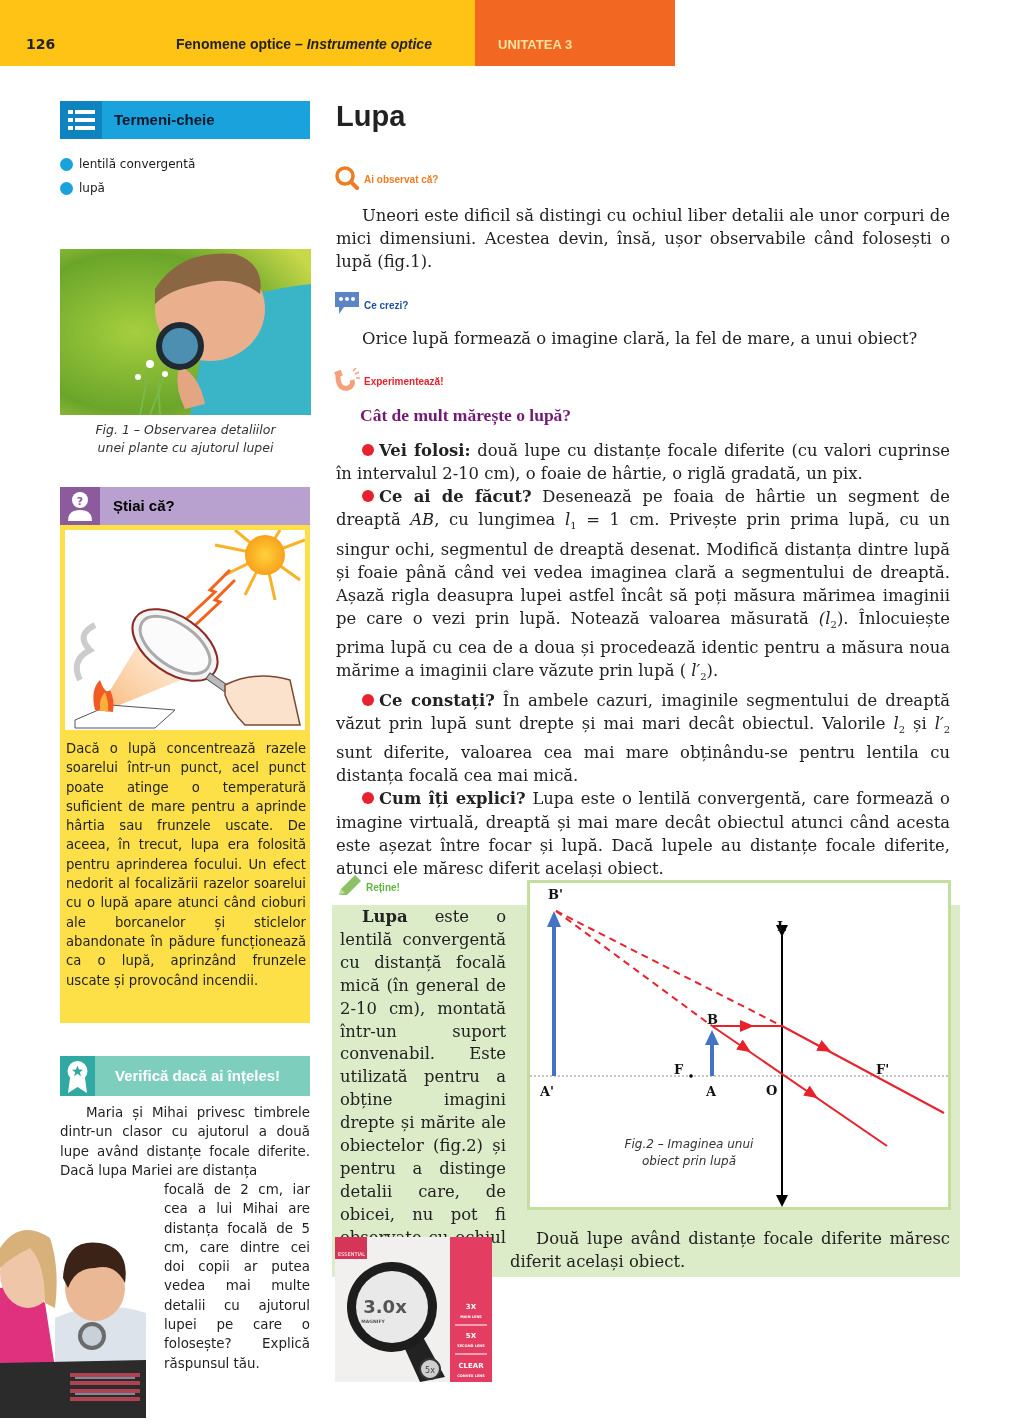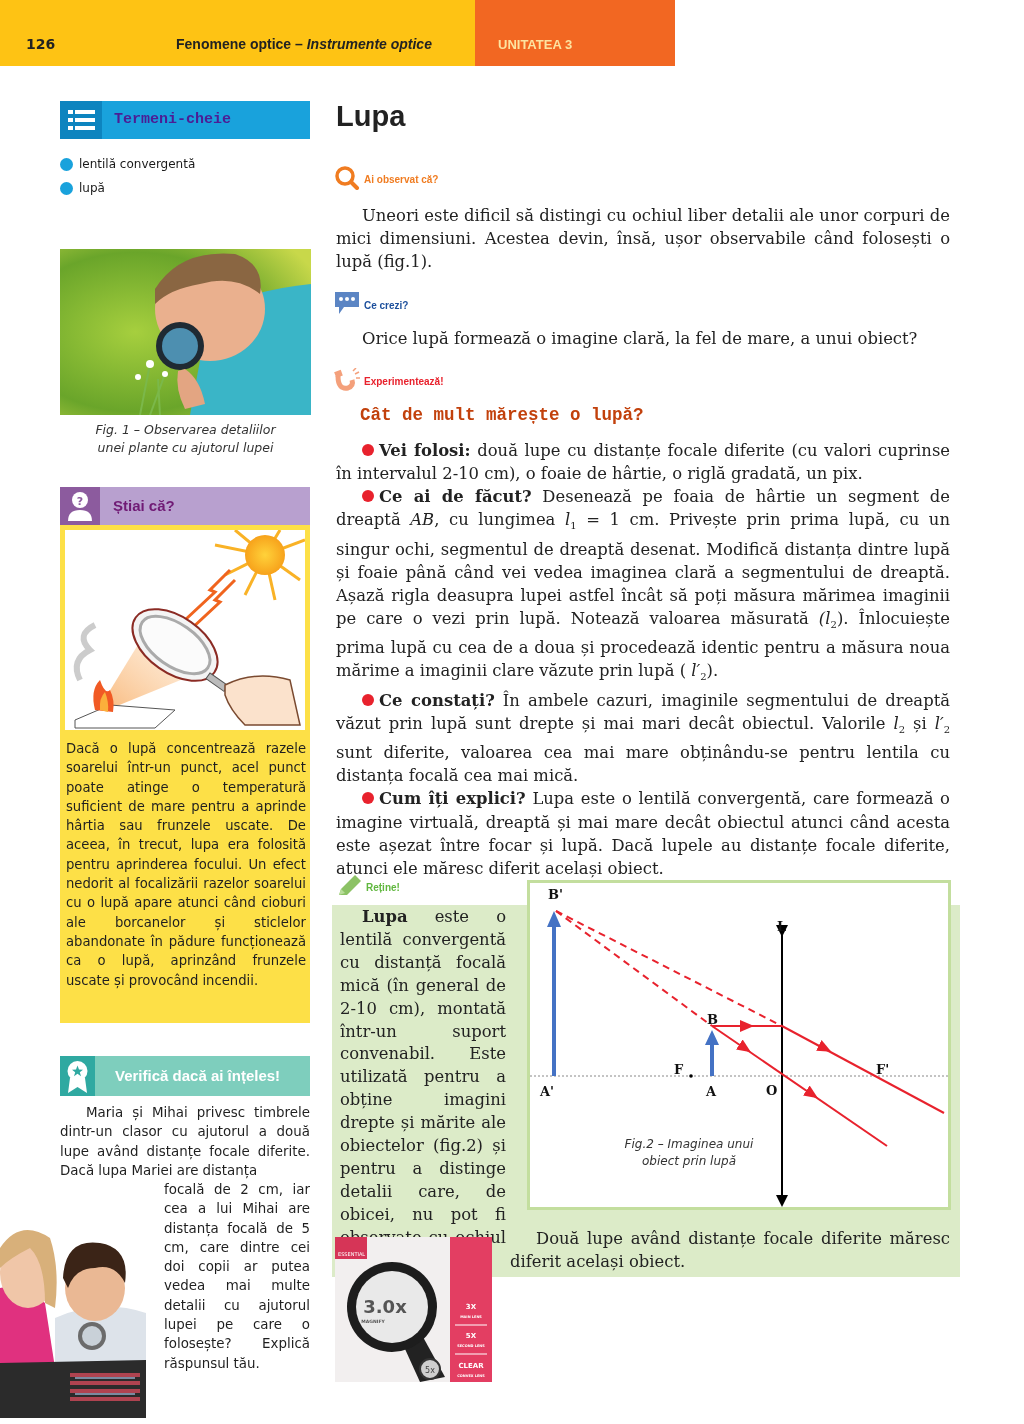--- a/index.html
+++ b/index.html
@@ -10,31 +10,31 @@
   .hdr { position: absolute; left: 0; top: 0; width: 675px; height: 66px; background: #fec314; }
   .hdr-unit { position: absolute; left: 475px; top: 0; width: 200px; height: 66px; background: #f26722; }
   .hdr-page { position: absolute; left: 26px; top: 36px; font-size: 14px; font-weight: bold; color: #222; }
   .hdr-title { position: absolute; left: 176px; top: 36px; font-size: 14px; color: #222; font-family: "Liberation Sans", sans-serif; font-weight: bold; }
   .hdr-title i { font-style: italic; font-weight: bold; }
   .hdr-unit-label { position: absolute; left: 498px; top: 37px; font-size: 13px; font-weight: bold; color: #fde3a0; font-family: "Liberation Sans", sans-serif; }
 
   
   .kw-box { position: absolute; left: 60px; top: 101px; width: 250px; height: 38px; background: #19a2dc; }
   .kw-icon-cell { position: absolute; left: 0; top: 0; width: 42px; height: 38px; background: #0d84bf; }
-  .kw-title { position: absolute; left: 54px; top: 10px; color: #4c1d95; font-size: 15px; font-weight: bold; font-family: Liberation Mono, monospace; }
+  .kw-title { position: absolute; left: 54px; top: 10px; color: #0f172a; font-size: 15px; font-weight: bold; font-family: Liberation Sans, sans-serif; }
   .kw-list { position: absolute; left: 60px; top: 152px; list-style: none; font-size: 12px; }
   .kw-list li { height: 24px; display: flex; align-items: center; }
   .dot-blue { display: inline-block; width: 13px; height: 13px; border-radius: 50%; background: #19a2dc; margin-right: 6px; }
 
   .photo1 { position: absolute; left: 60px; top: 249px; width: 251px; height: 166px; overflow: hidden; }
   .cap1 { position: absolute; left: 60px; top: 421px; width: 251px; text-align: center; font-style: italic; font-size: 12.5px; line-height: 18px; color: #333; }
 
   .stiai-hdr { position: absolute; left: 60px; top: 487px; width: 250px; height: 38px; background: #b8a0cf; }
   .stiai-icon-cell { position: absolute; left: 0; top: 0; width: 40px; height: 38px; background: #8c5b9e; }
-  .stiai-title { position: absolute; left: 53px; top: 10px; color: #701a75; font-size: 15px; font-weight: bold; font-family: "Liberation Sans", sans-serif; }
+  .stiai-title { position: absolute; left: 53px; top: 10px; color: #000000; font-size: 15px; font-weight: bold; font-family: "Liberation Sans", sans-serif; }
   .stiai-body { position: absolute; left: 60px; top: 525px; width: 250px; height: 498px; background: #fde047; }
   .stiai-illus { position: absolute; left: 5px; top: 5px; width: 240px; height: 200px; background: #ffffff; overflow: hidden; }
   .stiai-text { position: absolute; left: 6px; top: 214px; width: 240px; font-size: 13.2px; line-height: 19.3px; text-align: justify; color: #1f1f1f; }
 
   .verif-hdr { position: absolute; left: 60px; top: 1056px; width: 250px; height: 40px; background: #7ecebd; }
   .verif-icon-cell { position: absolute; left: 0; top: 0; width: 35px; height: 40px; background: #2fa9a1; }
   .verif-title { position: absolute; left: 55px; top: 11px; color: #fff; font-size: 15px; font-weight: bold; font-family: "Liberation Sans", sans-serif; }
   .verif-text-top { position: absolute; left: 60px; top: 1103px; width: 250px; font-size: 13.4px; line-height: 19.3px; text-align: justify; text-indent: 26px; color: #1f1f1f; }
   .verif-text-bottom { position: absolute; left: 164px; top: 1180px; width: 146px; font-size: 13.4px; line-height: 19.3px; text-align: justify; color: #1f1f1f; }
   .kids-photo { position: absolute; left: 0; top: 1188px; width: 146px; height: 236px; overflow: hidden; }
@@ -42,21 +42,21 @@
   
   .main-title { position: absolute; left: 336px; top: 100px; font-size: 29px; font-weight: bold; color: #222; font-family: "Liberation Sans", sans-serif; }
   .sec-hdr { position: absolute; display: flex; align-items: center; font-family: "Liberation Sans", sans-serif; font-weight: bold; font-size: 10px; }
   .sec-hdr .ico { margin-right: 4px; }
   .obs-hdr { left: 334px; top: 166px; color: #f07c21; }
   .crezi-hdr { left: 334px; top: 291px; color: #1c4f9c; }
   .exp-hdr { left: 334px; top: 368px; color: #e8222d; }
   .para { position: absolute; font-family: "DejaVu Serif", serif; font-size: 16.4px; line-height: 23.1px; color: #222; text-align: justify; }
   .p-obs { left: 336px; top: 204px; width: 614px; text-indent: 26px; }
   .p-crezi { left: 336px; top: 327px; width: 614px; text-indent: 26px; }
-  .exp-subtitle { position: absolute; left: 360px; top: 405px; font-family: Liberation Mono, monospace; font-weight: bold; font-size: 17.5px; color: #c2410c; }
+  .exp-subtitle { position: absolute; left: 360px; top: 405px; font-family: Liberation Serif, serif; font-weight: bold; font-size: 17.5px; color: #701a75; }
   .p-exp { left: 336px; top: 439px; width: 614px; }
   .p-exp .blk { text-indent: 26px; }
   .red-dot { display: inline-block; width: 12px; height: 12px; border-radius: 50%; background: #e8222d; margin-right: 5px; vertical-align: 0px; }
   .p-exp b { font-weight: bold; }
   sub { font-size: 10px; }
 
   
   .retine-bg { position: absolute; left: 332px; top: 905px; width: 628px; height: 372px; background: #dcebc8; }
   .retine-hdr { left: 336px; top: 874px; color: #60b73e; }
   .p-retine { left: 340px; top: 906px; width: 166px; font-size: 16.4px; line-height: 22.9px; text-indent: 22px; }

